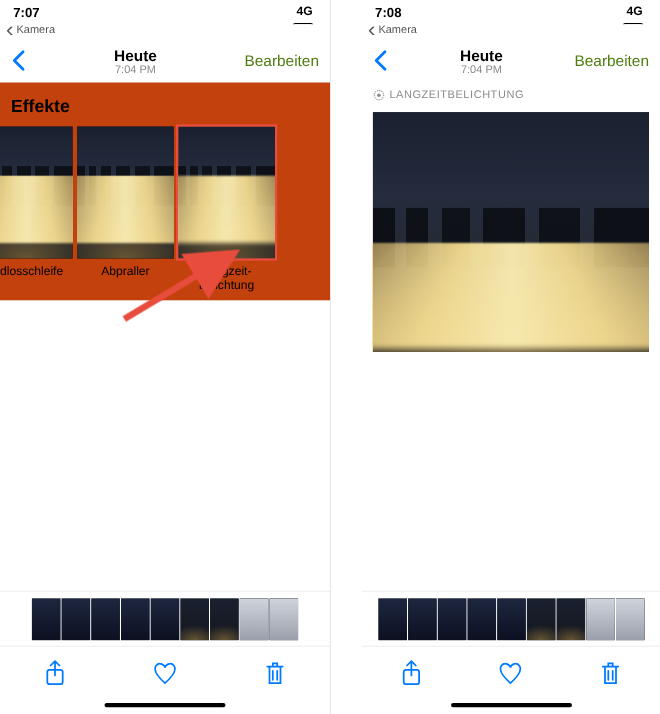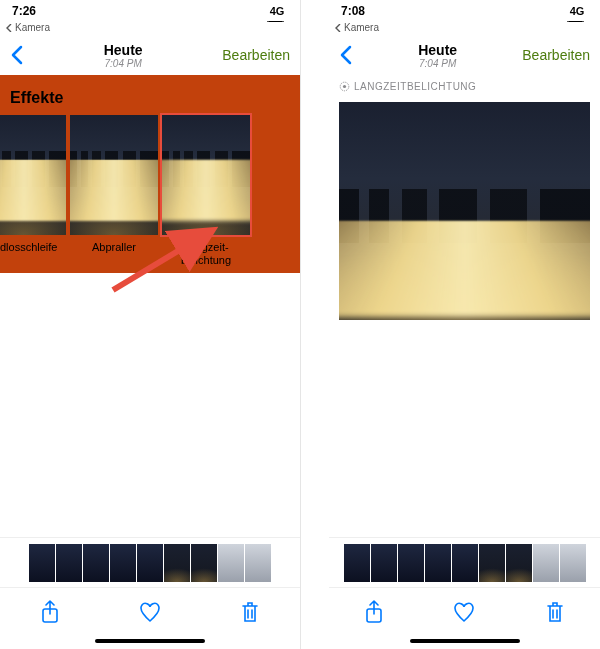--- a/index.html
+++ b/index.html
@@ -46,21 +46,21 @@
     height: 40px;
     display: flex;
     align-items: center;
     justify-content: center;
     padding: 0 10px;
     background: #fff;
   }
   .nav-back { color: #007aff; display:flex; align-items:center;}
   .nav-title { text-align: center; flex:1; }
   .nav-title .title-main { font-size: 14px; font-weight: 600; color:#000; }
-  .nav-title .title-sub { font-size: 10px; color: #8a8a8d; font-style: italic; }
+  .nav-title .title-sub { font-size: 10px; color: #8a8a8d; }
   .nav-edit { color: #4d7c0f; font-size: 14px; }
   
   .photo-area {
     position: relative;
     background: linear-gradient(to bottom,#151a22 0%,#1d2330 40%,#1a1f28 60%,#0f1218 100%);
     flex: 0 0 auto;
   }
   .photo-top {
     height: 160px;
     position: relative;
@@ -171,21 +171,21 @@
     height:14px; display:flex; justify-content:center; align-items:flex-start; background:#fff;
   }
   .home-indicator div{width:110px;height:4px;background:#000;border-radius:3px;margin-top:4px;}
   .spacer-white{background:#fff; flex:1;}
 </style>
 </head>
 <body>
 
 <div class="phone">
   <div class="status-bar">
-    <span>7:26</span>
+    <span>7:07</span>
     <span class="status-right">
       <span><svg width="14" height="10" viewBox="0 0 14 10">
             <rect x="0" y="7" width="2" height="3" fill="#000"></rect>
             <rect x="3" y="5" width="2" height="5" fill="#000"></rect>
             <rect x="6" y="3" width="2" height="7" fill="#000"></rect>
             <rect x="9" y="1" width="2" height="9" fill="#000"></rect>
           </svg></span>
       <span>4G</span>
       <span><svg width="22" height="11" viewBox="0 0 22 11">
             <rect x="0.5" y="0.5" width="18" height="10" rx="2" fill="none" stroke="#000"></rect>

